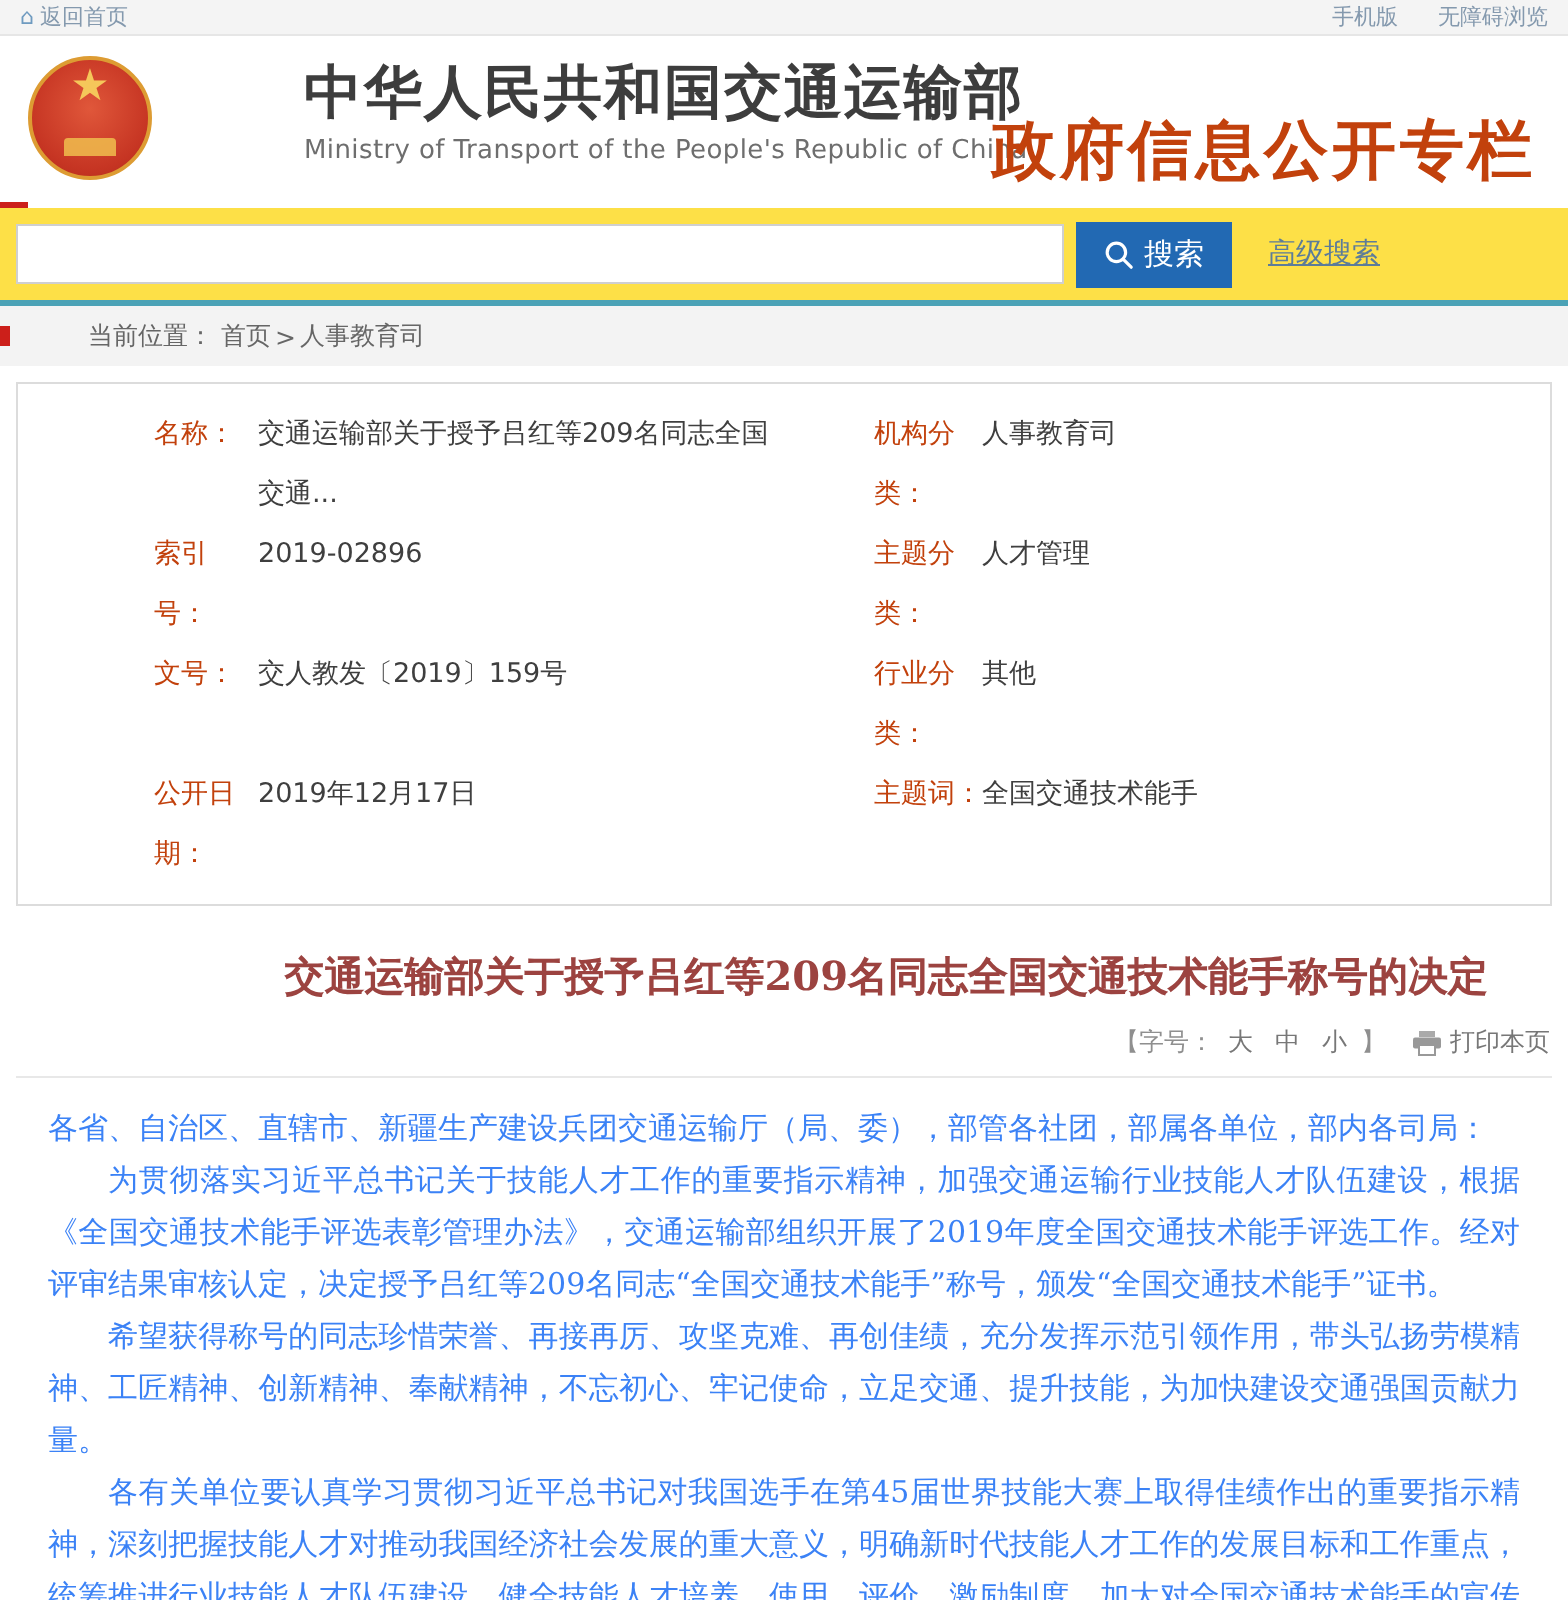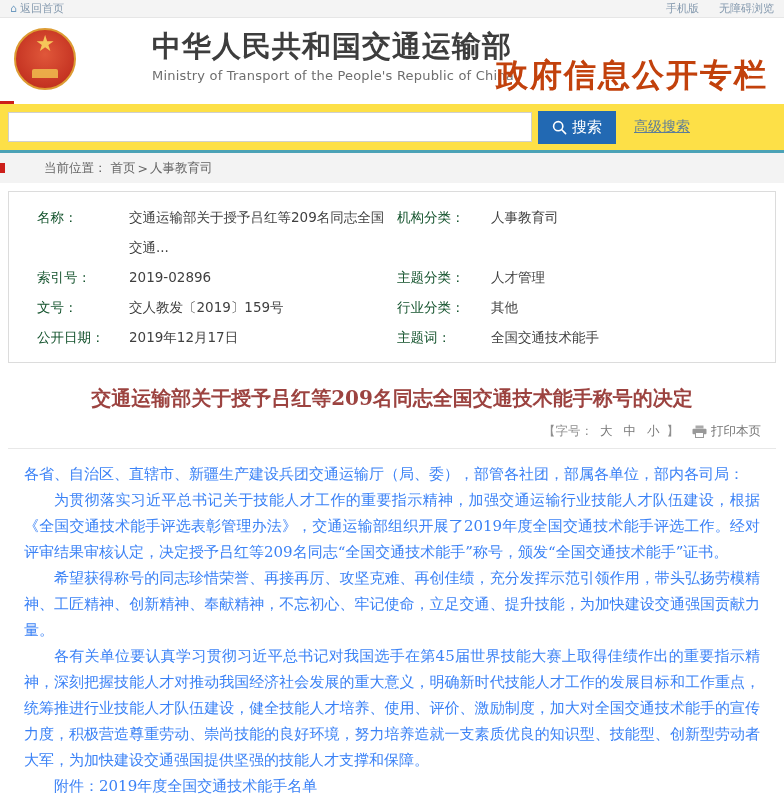--- a/index.html
+++ b/index.html
@@ -68,32 +68,32 @@
   .breadcrumb .sep{margin:0 2px;}
 
   
   .meta-box{
     margin:8px 8px 0;border:1px solid #dcdcdc;background:#fff;padding:10px 0;
   }
   .meta-row{
     display:grid;grid-template-columns:92px 268px 94px 1fr;
     padding:0 20px 0 28px;line-height:30px;font-size:13.5px;
   }
-  .meta-label{color:#14532d;}
+  .meta-label{color:#c2410c;margin-left:40px;}
   .meta-value{color:#3f3f3f;}
 
   
   .doc-title{
-    margin:22px 40px 0;text-align:center;
+    margin:22px 40px 0;text-align:right;
     font-family:"DejaVu Serif","Liberation Serif",serif;
     font-size:20px;font-weight:600;color:#9c4340;line-height:26px;
   }
   .tools{
     display:flex;justify-content:flex-end;align-items:center;
-    padding:12px 23px 8px;font-size:12.5px;color:#8f8f8f;gap:3px;
+    padding:12px 9px 8px;font-size:12.5px;color:#8f8f8f;gap:3px;
   }
   .tools .size-opt{margin:0 4px;color:#777;cursor:pointer;}
   .print-link{display:inline-flex;align-items:center;gap:4px;color:#777;text-decoration:none;margin-left:10px;cursor:pointer;}
   .rule{border-top:1px solid #e8e8e8;margin:0 8px;}
 
   .doc-body{
     padding:12px 24px 0;
     font-family:"DejaVu Serif","Liberation Serif",serif;
     font-size:15px;line-height:26px;color:#3b82f6;text-align:justify;
   }

